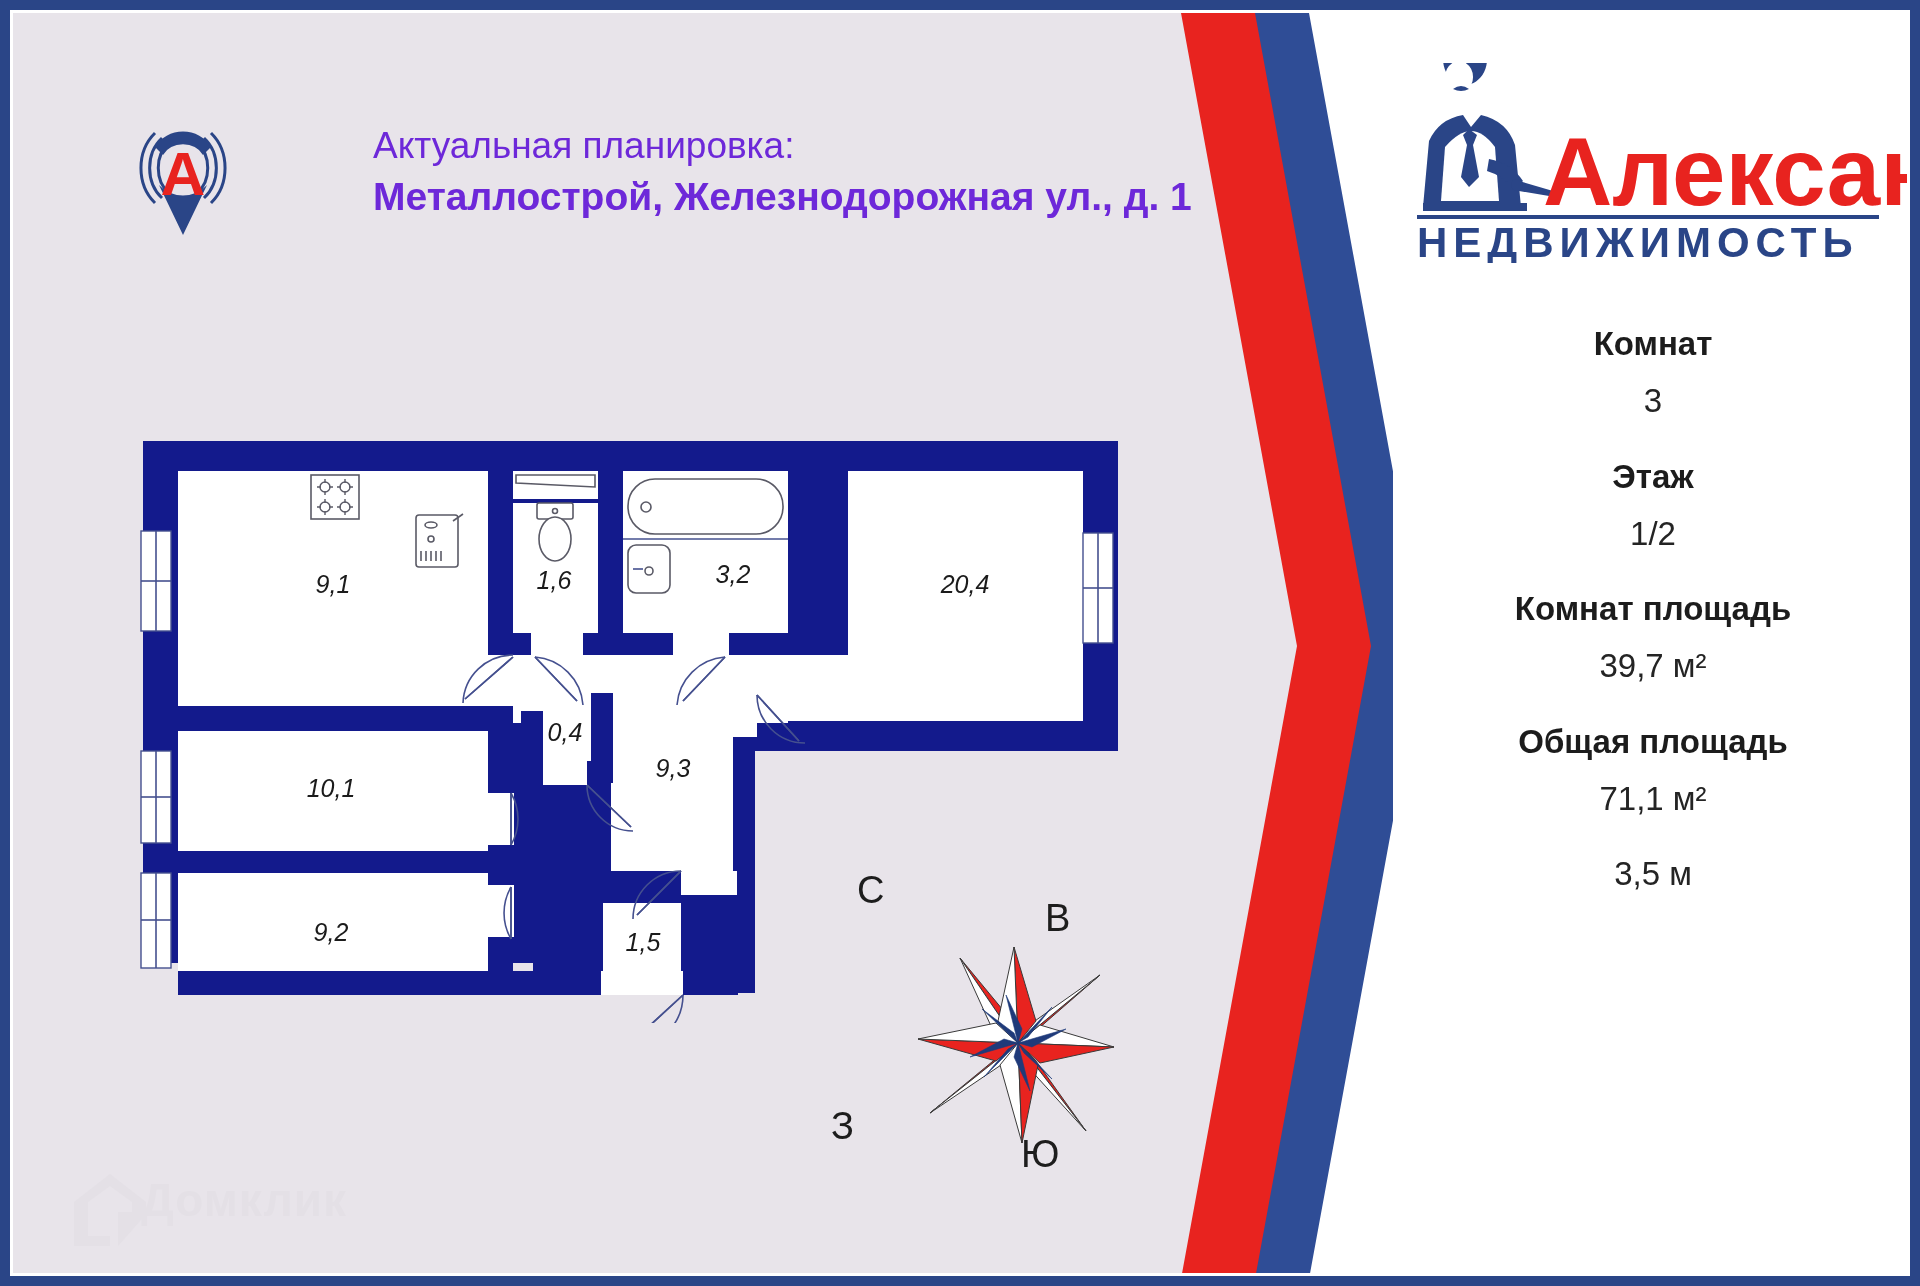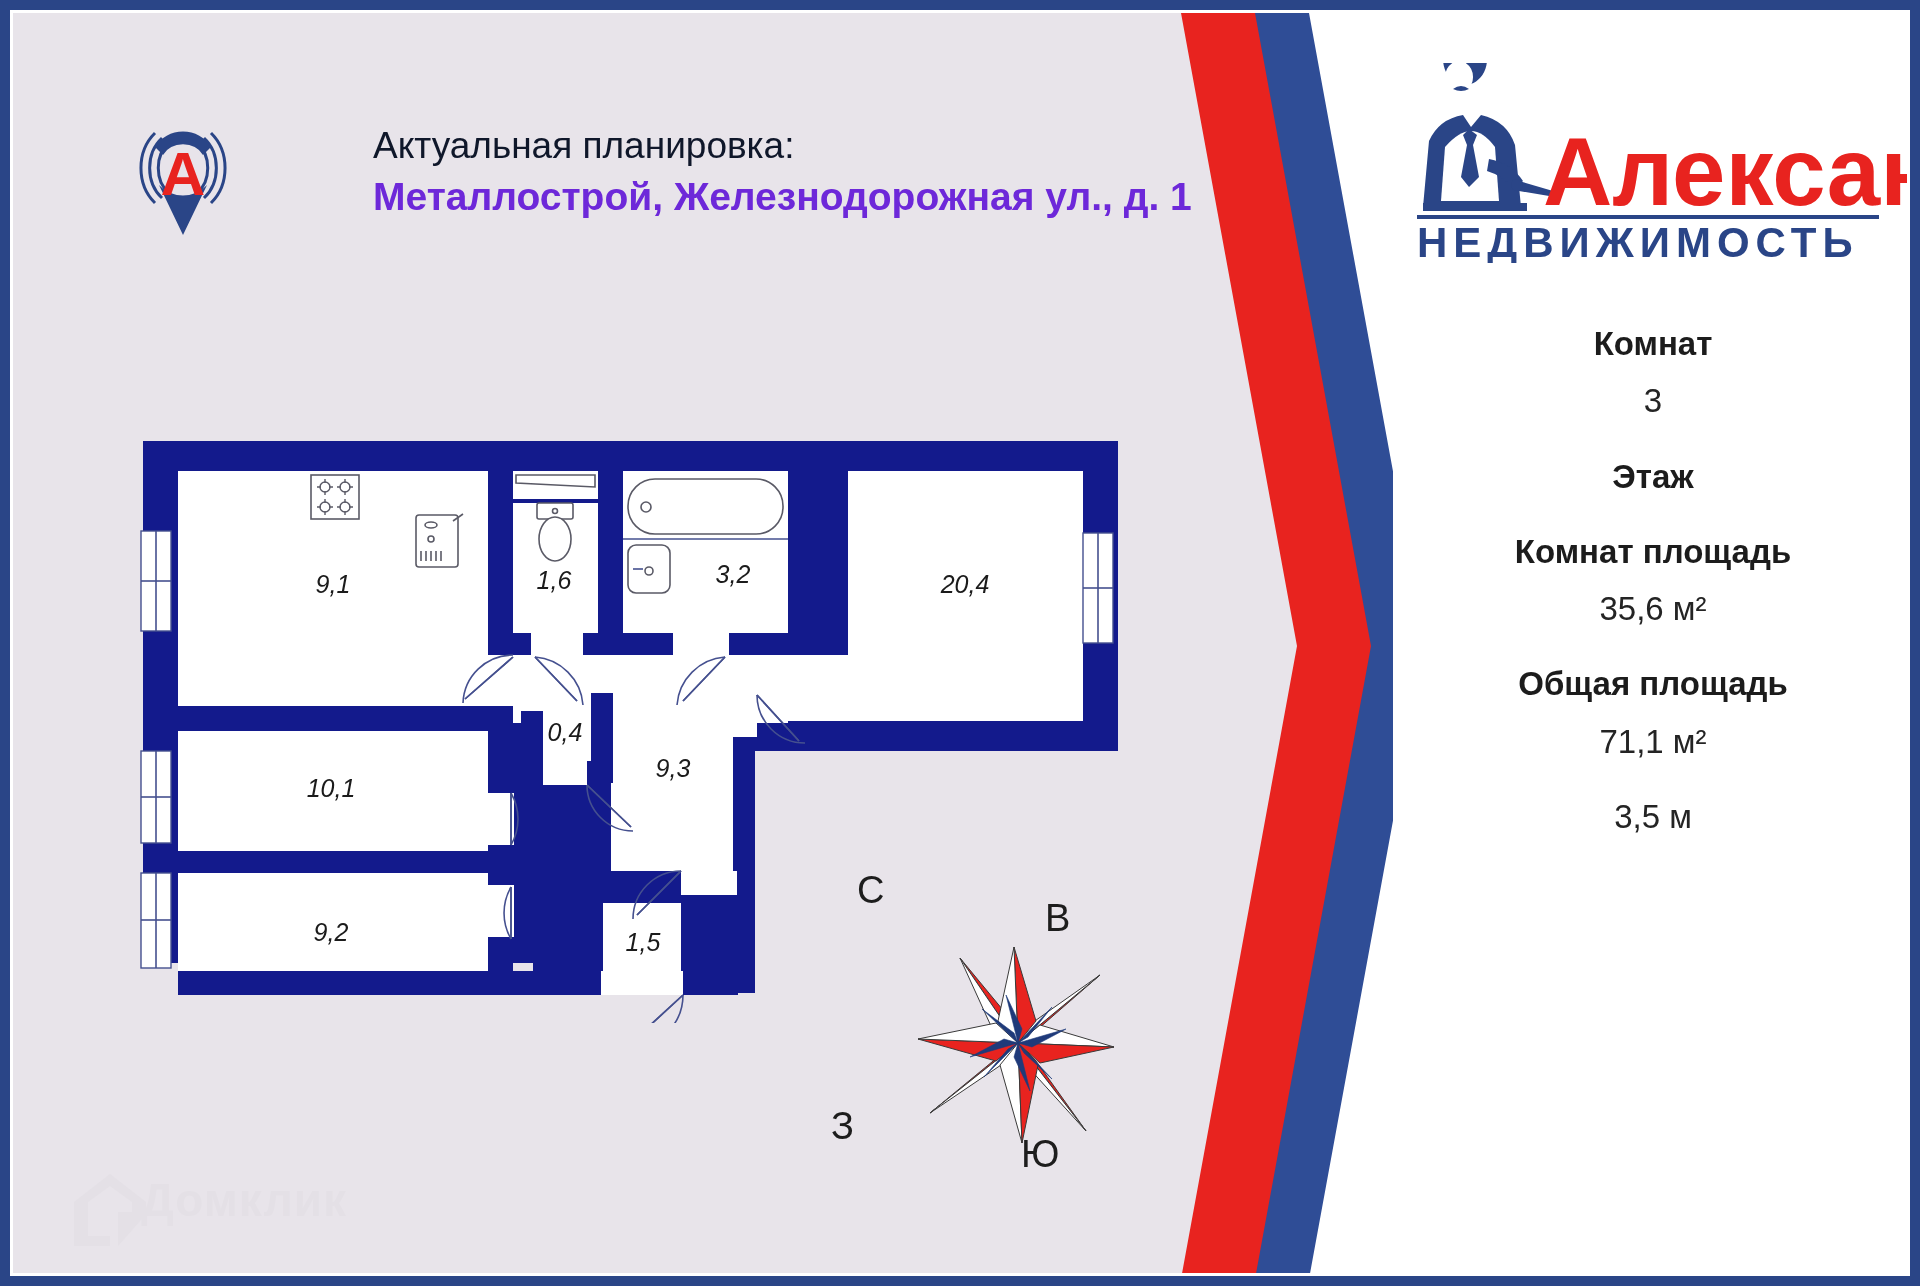--- a/index.html
+++ b/index.html
@@ -32,21 +32,21 @@
   
   #divider{
     position:absolute;left:1150px;top:0;width:400px;height:100%;
     pointer-events:none;
   }
 
   
   #pin{position:absolute;left:122px;top:98px;width:96px;height:130px;}
   #titlewrap{position:absolute;left:360px;top:112px;}
   #title-line1{
-    font-size:37px;color:#0f172a;font-weight:400;letter-spacing:0px;
+    font-size:37px;color:#6d28d9;font-weight:400;letter-spacing:0px;
     white-space:nowrap;
   }
   #title-line2{
     font-size:39px;color:#6d28d9;font-weight:bold;margin-top:8px;
     white-space:nowrap;
   }
 
   
   #logo{position:absolute;left:1380px;top:50px;width:520px;height:200px;}
 
@@ -424,24 +424,25 @@
       </svg>
     </div>
 
     <div id="stats">
       <div class="stat">
         <div class="stat-label">Комнат</div>
         <div class="stat-value">3</div>
       </div>
       <div class="stat">
         <div class="stat-label">Этаж</div>
+        <div class="stat-value">1/2</div>
       </div>
       <div class="stat">
         <div class="stat-label">Комнат площадь</div>
-        <div class="stat-value">35,6 м²</div>
+        <div class="stat-value">39,7 м²</div>
       </div>
       <div class="stat">
         <div class="stat-label">Общая площадь</div>
         <div class="stat-value">71,1 м²</div>
       </div>
       <div class="stat">
         <div class="stat-value">3,5 м</div>
       </div>
     </div>
 

